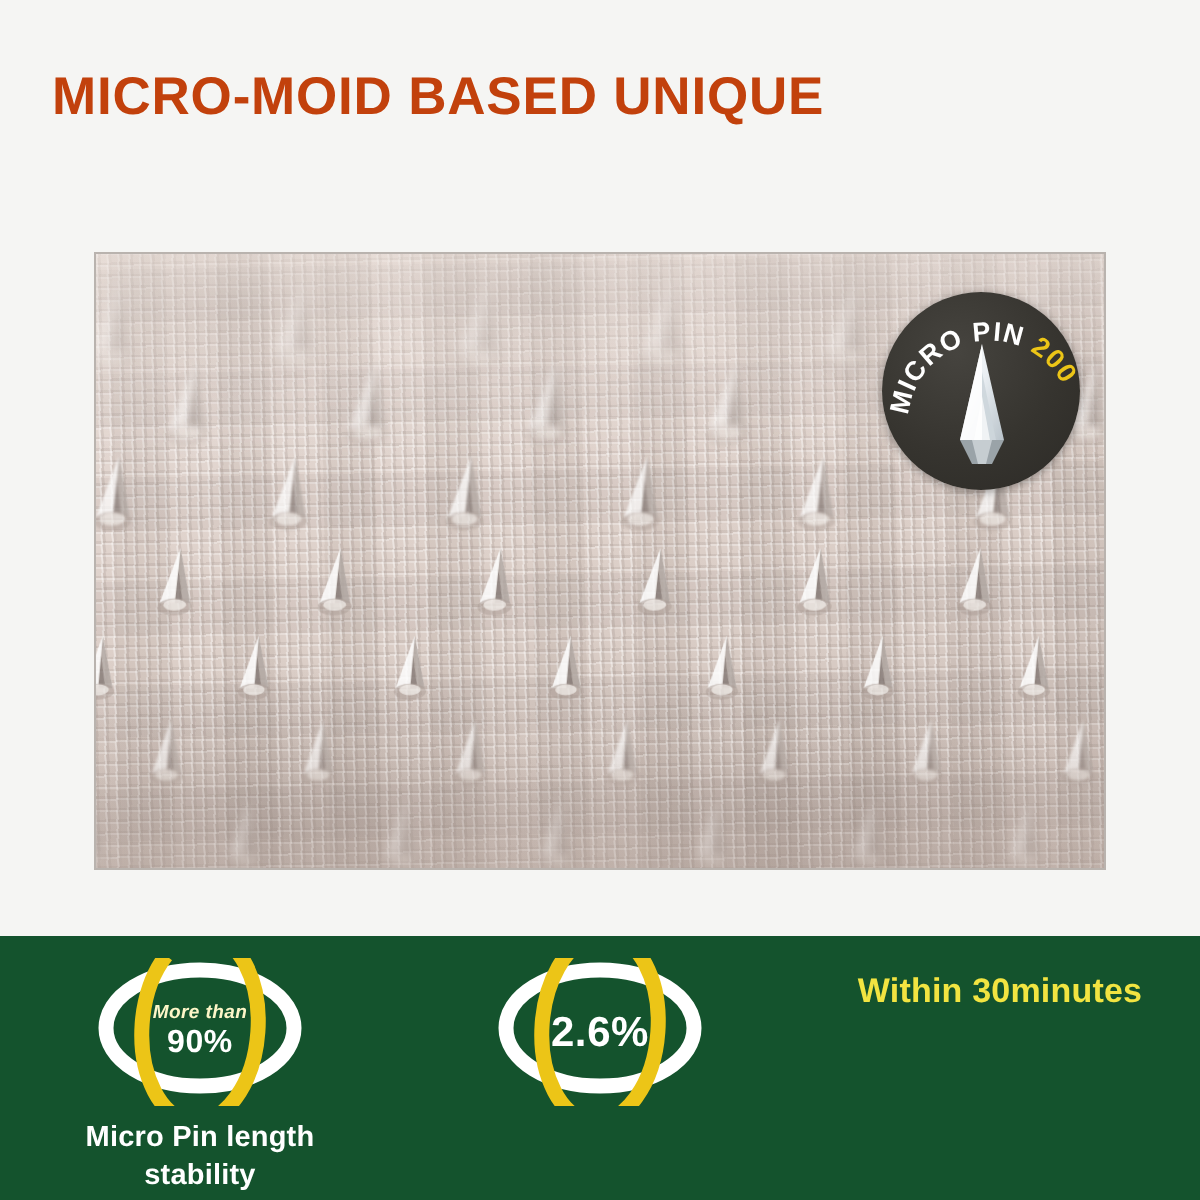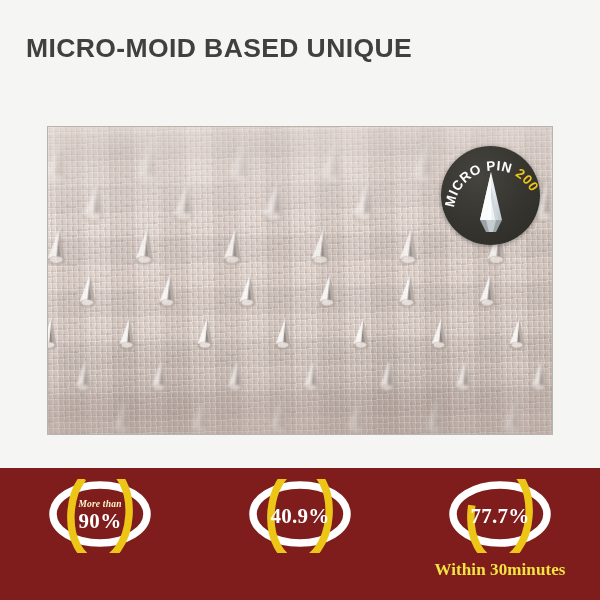--- a/index.html
+++ b/index.html
@@ -11,21 +11,21 @@
     position:relative;
   }
 
   
   #title-block{
     position:absolute;
     left:26px; top:32px;
     width:540px;
   }
   .title-line{
-    color:#404040;
+    color:#c2410c;
     font-weight:bold;
     font-size:26.5px;
     letter-spacing:0.4px;
     line-height:33px;
     white-space:nowrap;
   }
 
   
   #photo-frame{
     position:absolute;
@@ -88,22 +88,21 @@
     background:radial-gradient(circle at 38% 30%, #46443f 0%, #36342f 55%, #2c2a26 100%);
     box-shadow:0 1px 5px rgba(0,0,0,.35);
   }
   #badge svg{ position:absolute; inset:0; }
 
   
   #stats-panel{
     position:absolute;
     left:0; top:468px;
     width:600px; height:132px;
-    background:#7f1d1d;
-    font-family:Liberation Serif, serif;
+    background:#14532d;
   }
   #stats-row{
     position:absolute;
     left:0; top:0; width:600px; height:132px;
     display:flex;
   }
   .stat{
     flex:1 1 0;
     display:flex;
     flex-direction:column;
@@ -131,21 +130,21 @@
     letter-spacing:.2px;
     margin-bottom:2px;
   }
   .pct{
     display:block;
     color:#ffffff;
     font-weight:bold;
     font-size:21px;
     letter-spacing:.3px;
   }
-  .pct.small-top{ font-size:21px; }
+  .pct.small-top{ font-size:16px; }
   .stat-label{
     margin-top:7px;
     text-align:center;
     color:#ffffff;
     font-weight:bold;
     font-size:14.5px;
     line-height:19px;
     letter-spacing:.1px;
   }
   .stat-sub{
@@ -566,41 +565,34 @@
           <svg width="118" height="74" viewBox="0 0 118 74">
             <ellipse cx="59" cy="35" rx="47" ry="29" fill="none" stroke="#ffffff" stroke-width="7.5"></ellipse>
             <ellipse cx="59" cy="35" rx="47" ry="29" fill="none" stroke="#ecc517" stroke-width="7.5" stroke-linecap="butt" stroke-dasharray="217.91 24.21" transform="rotate(-86 59 35)"></ellipse>
           </svg>
           <div class="ring-text">
             <span class="more-than">More than</span>
             <span class="pct small-top">90%</span>
           </div>
         </div>
         <div class="stat-label">
+          <div>Micro Pin length</div>
+          <div>stability</div>
         </div>
       </div>
       <div class="stat">
         <div class="ring-wrap">
           <svg width="118" height="74" viewBox="0 0 118 74">
             <ellipse cx="59" cy="35" rx="47" ry="29" fill="none" stroke="#ffffff" stroke-width="7.5"></ellipse>
             <ellipse cx="59" cy="35" rx="47" ry="29" fill="none" stroke="#ecc517" stroke-width="7.5" stroke-linecap="butt" stroke-dasharray="234.13 7.99" transform="rotate(-86 59 35)"></ellipse>
           </svg>
           <div class="ring-text">
-            <span class="pct">40.9%</span>
+            <span class="pct">2.6%</span>
           </div>
         </div>
       </div>
       <div class="stat">
-        <div class="ring-wrap">
-          <svg width="118" height="74" viewBox="0 0 118 74">
-            <ellipse cx="59" cy="35" rx="47" ry="29" fill="none" stroke="#ffffff" stroke-width="7.5"></ellipse>
-            <ellipse cx="59" cy="35" rx="47" ry="29" fill="none" stroke="#ecc517" stroke-width="7.5" stroke-linecap="butt" stroke-dasharray="188.13 53.99" transform="rotate(-86 59 35)"></ellipse>
-          </svg>
-          <div class="ring-text">
-            <span class="pct">77.7%</span>
-          </div>
-        </div>
         <div class="stat-label">
           <div class="stat-sub">Within 30minutes</div>
         </div>
       </div>
     </div>
 </div>
 
 </body></html>

